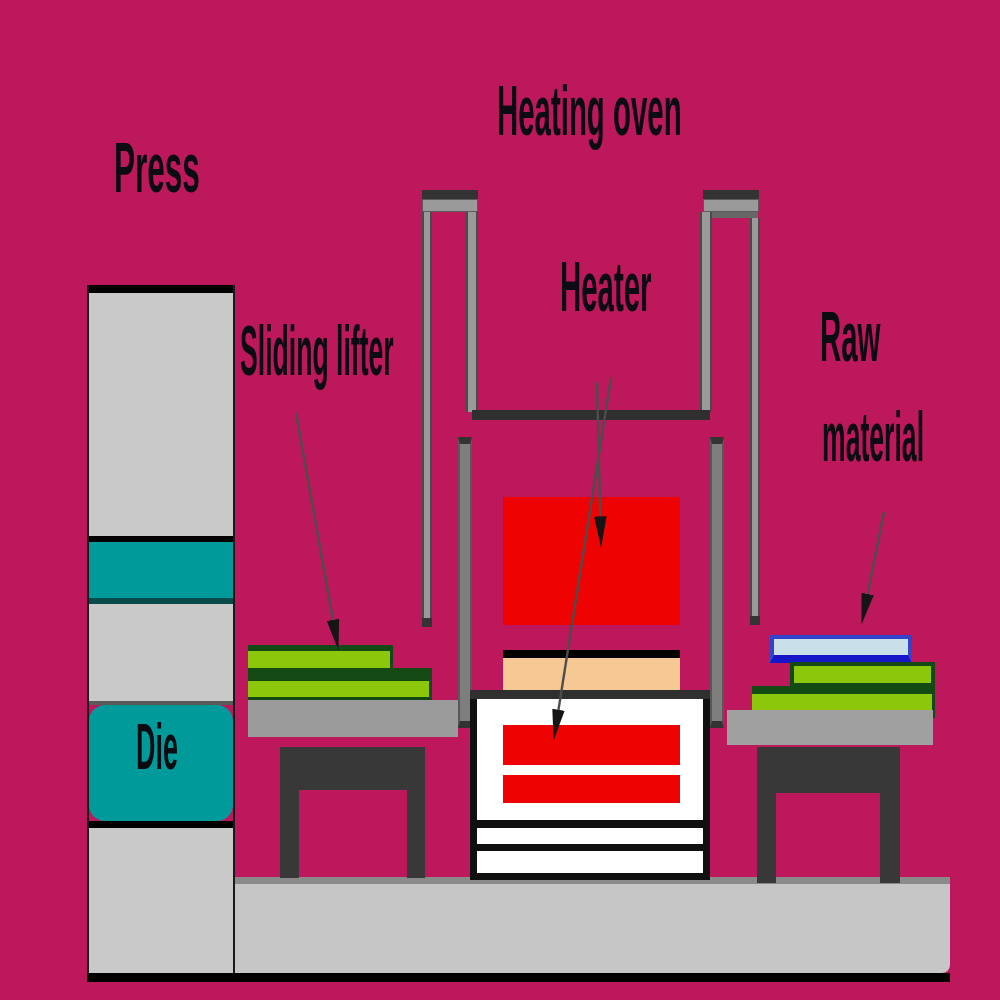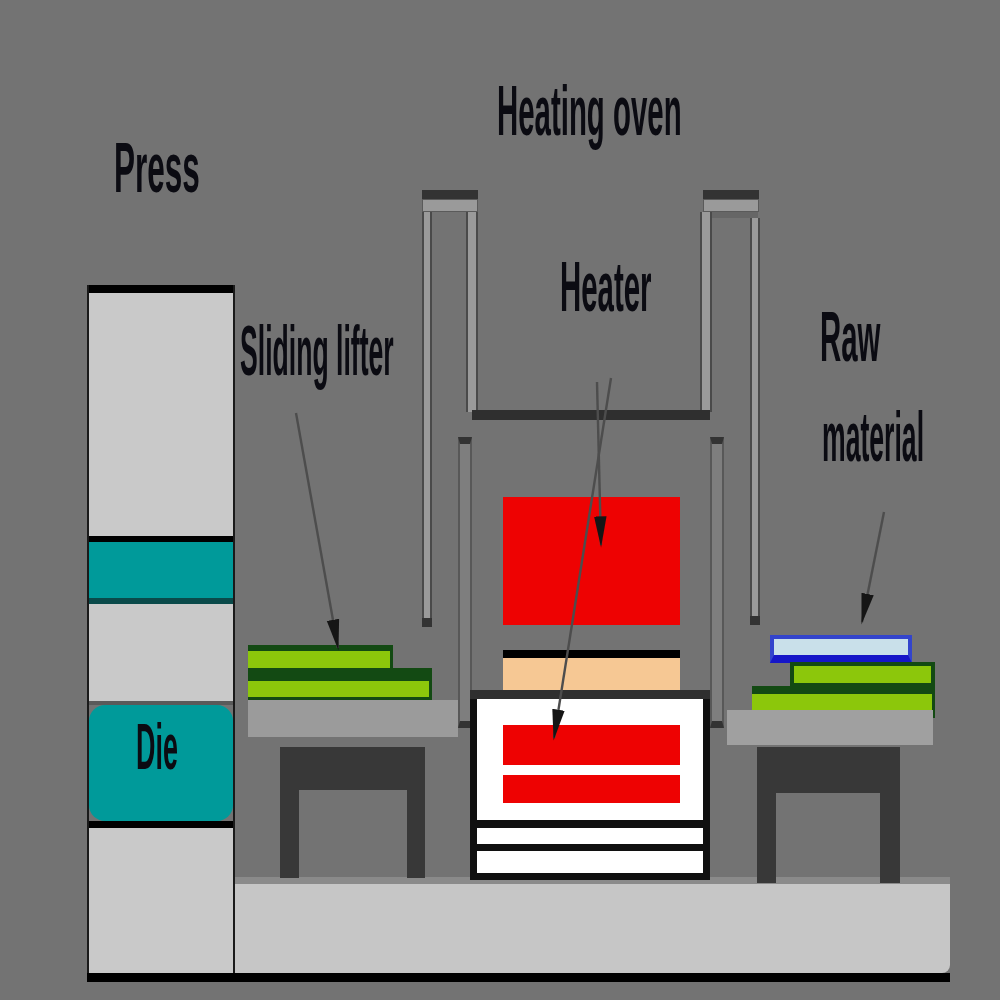--- a/index.html
+++ b/index.html
@@ -1,17 +1,17 @@
 <!DOCTYPE html>
 <html><head>
 <meta charset="utf-8">
 <style>
   html,body{margin:0;padding:0;background:#ffffff;}
   #stage{
-    position:relative;width:1000px;height:1000px;background:#737373;
+    position:relative;width:1000px;height:1000px;background:#be185d;
     overflow:hidden;font-family:"Liberation Sans",sans-serif;
   }
   .abs{position:absolute;}
   
   .lbl{
     position:absolute;font-weight:bold;font-size:70px;line-height:1;
     color:#0b0b12;white-space:nowrap;transform:scaleX(.42);
     transform-origin:0 0;font-family:"Liberation Sans",sans-serif;
   }
   

